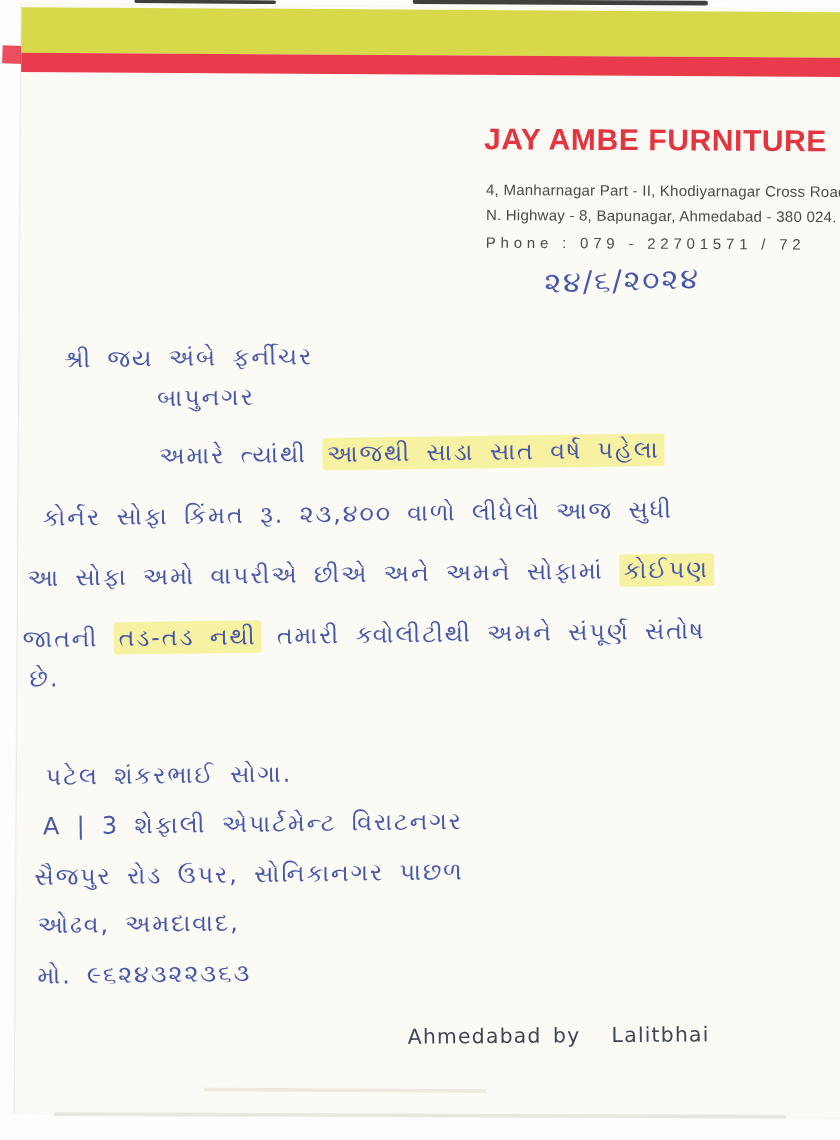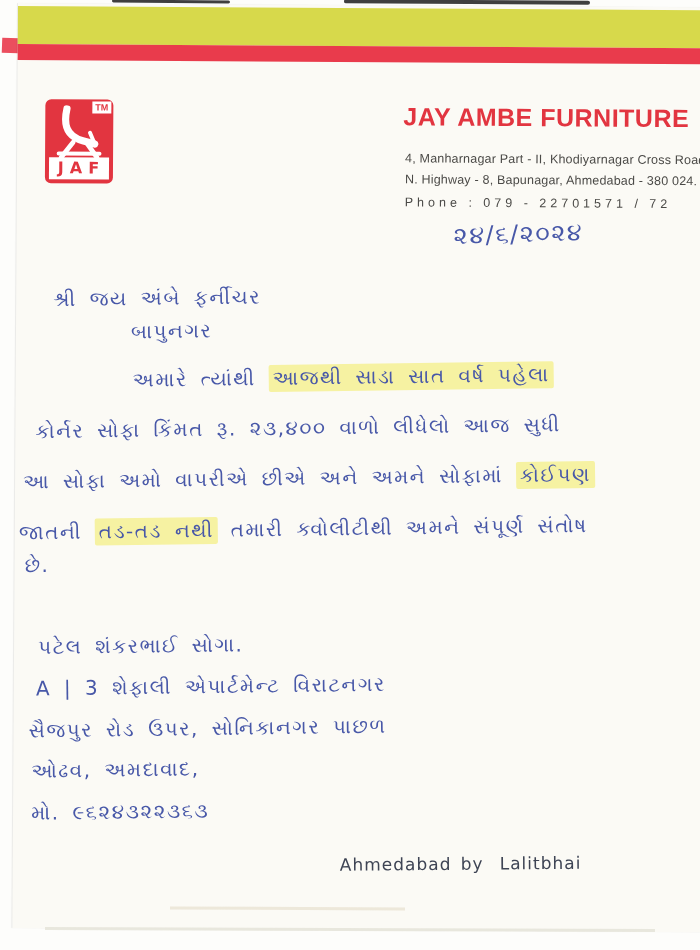--- a/index.html
+++ b/index.html
@@ -59,49 +59,36 @@
   .b3{left:8px;top:461px;font-size:20px;}
   .b4{left:4px;top:512px;font-size:20px;}
   .b5{left:10px;top:550px;font-size:20px;}
   .s1{left:24px;top:630px;font-size:20px;}
   .s2{left:22px;top:670px;font-size:20px;}
   .s3{left:15px;top:712px;font-size:20px;}
   .s4{left:18px;top:754px;font-size:20px;}
   .s5{left:18px;top:796px;font-size:20px;}
   .collected{left:327px;top:848px;font-size:17px;color:var(--collected-ink);
       letter-spacing:1px;word-spacing:3px;transform:rotate(-.8deg);}
-  .collected .name{margin-left:16px;}
+  .collected .name{margin-left:26px;}
 </style>
 </head>
 <body>
 
 <div class="scan">
 
   <div class="scan-mark m1"></div>
   <div class="scan-mark m2"></div>
   <div class="left-red-sliver"></div>
 
   <div class="page">
 
     <div class="band-yellow"></div>
     <div class="band-red"></div>
 
-    <div class="logo">
-      <span class="logo-tm">TM</span>
-      <span class="logo-chair">
-        <svg width="56" height="58" viewBox="0 0 70 72" aria-hidden="true">
-          <path d="M22 4 C18 22 20 38 42 44 L57 48" stroke="#ffffff" stroke-width="9" fill="none" stroke-linecap="round"></path>
-          <path d="M57 48 L51 34" stroke="#ffffff" stroke-width="5" fill="none" stroke-linecap="round"></path>
-          <path d="M30 46 L15 65" stroke="#ffffff" stroke-width="6" fill="none" stroke-linecap="round"></path>
-          <path d="M48 48 L60 65" stroke="#ffffff" stroke-width="6" fill="none" stroke-linecap="round"></path>
-          <path d="M12 60 L63 60" stroke="#ffffff" stroke-width="5" fill="none" stroke-linecap="round"></path>
-        </svg>
-      </span>
-      <span class="logo-jaf">JAF</span>
-    </div>
 
     <div class="company">JAY AMBE FURNITURE</div>
     <div class="addr a1">4, Manharnagar Part - II, Khodiyarnagar Cross Road,</div>
     <div class="addr a2">N. Highway - 8, Bapunagar, Ahmedabad - 380 024.</div>
     <div class="phone">Phone : 079 - 22701571 / 72</div>
 
     <div class="hw date">૨૪/૬/૨૦૨૪</div>
 
     <div class="hw sal1">શ્રી જય અંબે ફર્નીચર</div>
     <div class="hw sal2">બાપુનગર</div>

